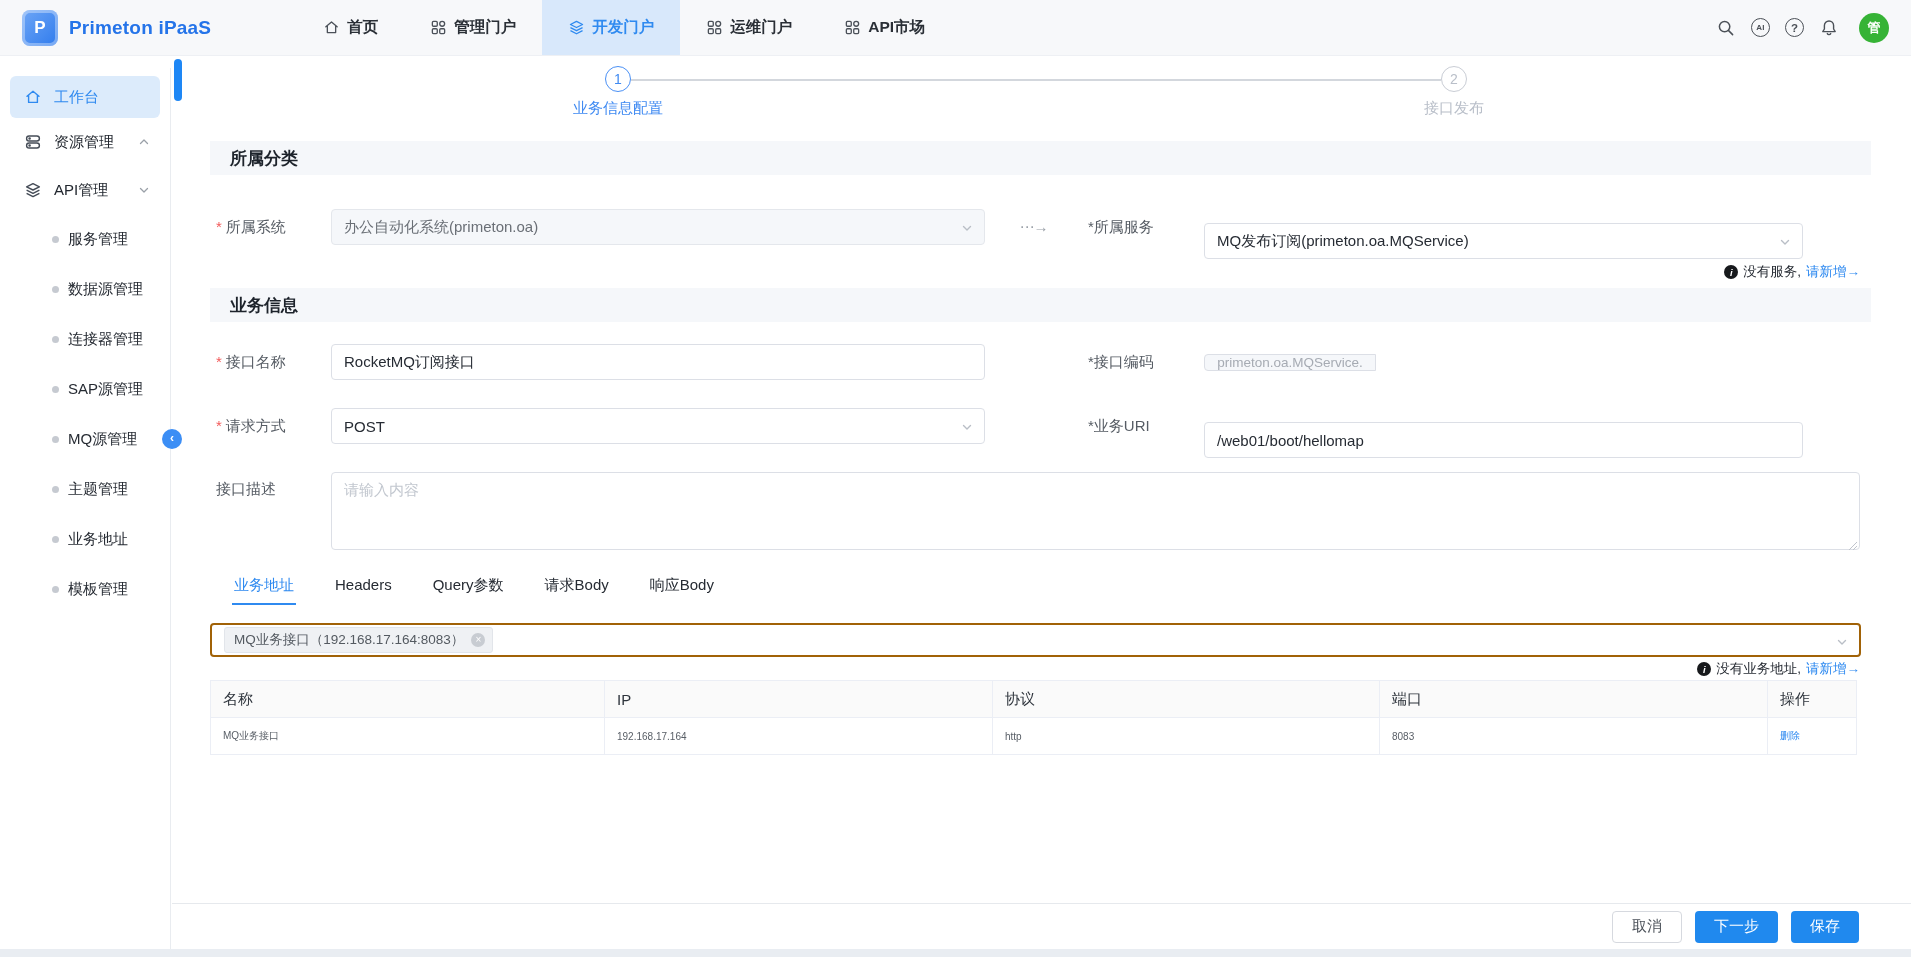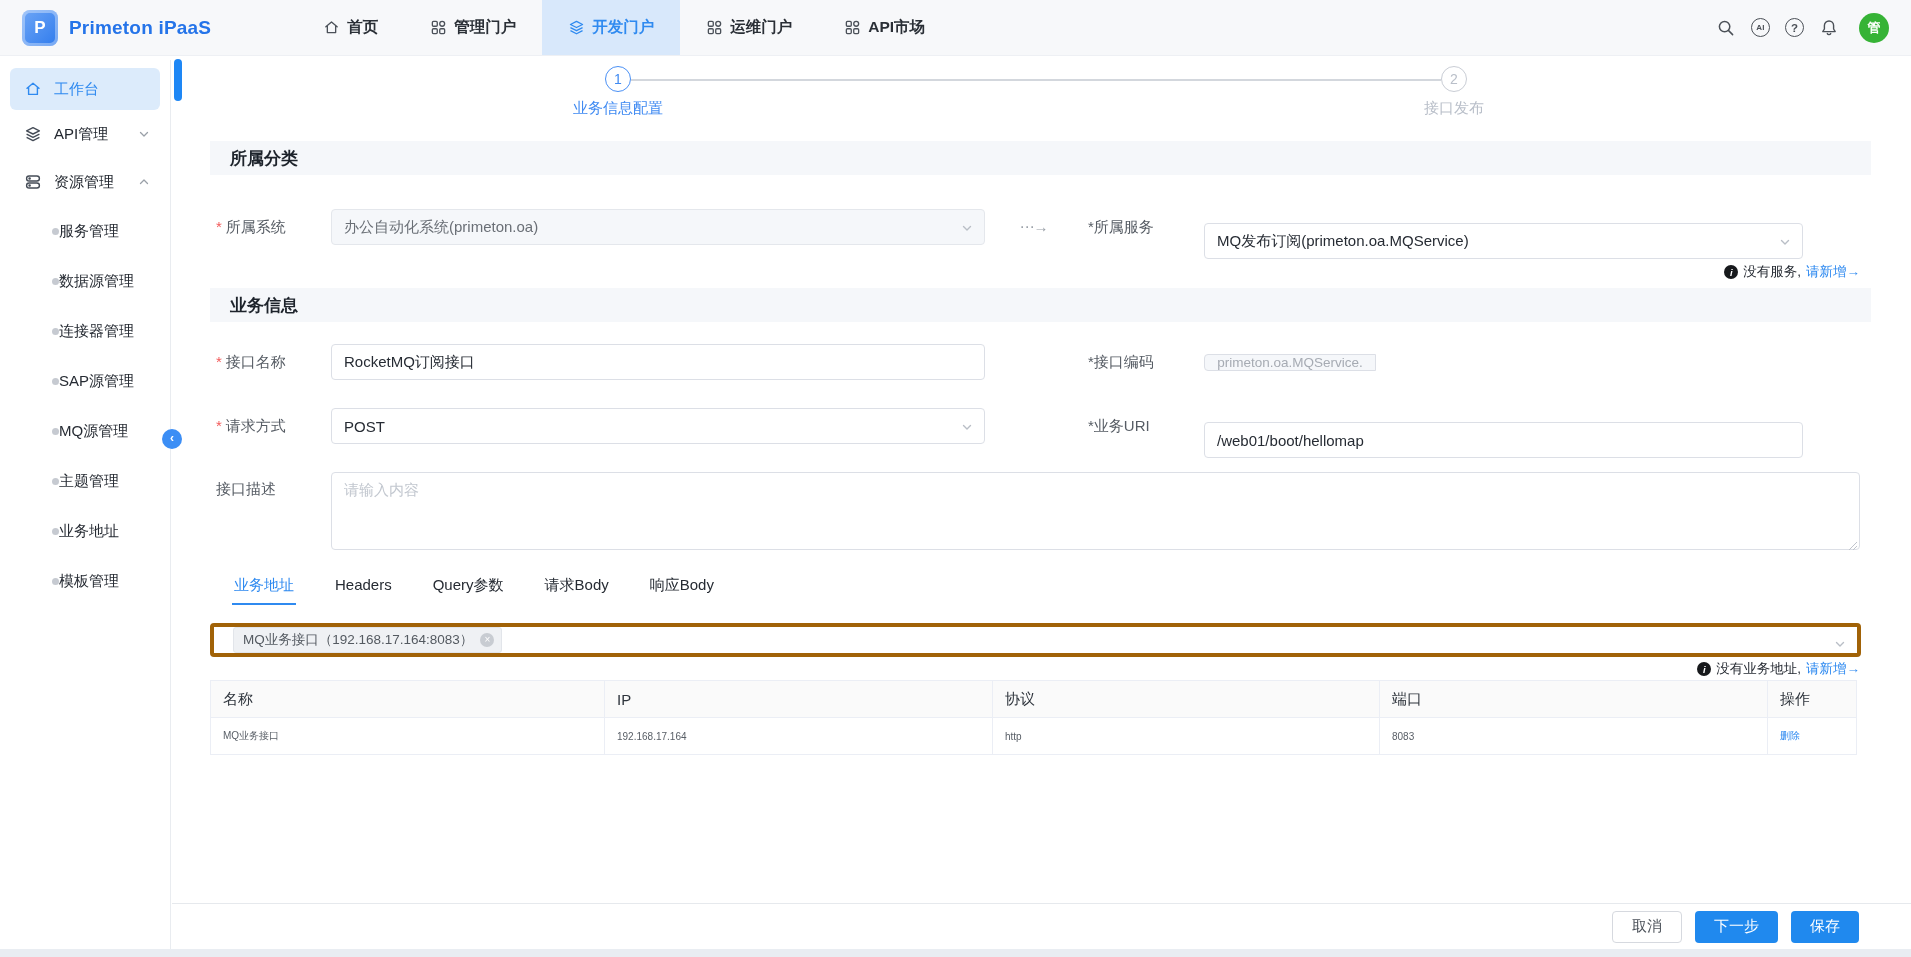--- a/index.html
+++ b/index.html
@@ -22,27 +22,27 @@
   .nav-item.active svg{color:var(--link);}
   .nav-actions{margin-left:auto; display:flex; align-items:center; gap:15px; padding-right:22px;}
   .act-icon{width:20px; height:20px; color:#4b5057; cursor:pointer; display:grid; place-items:center;}
   .act-icon svg{width:20px; height:20px;}
   .round-glyph{width:19px; height:19px; border:1.6px solid #4b5057; border-radius:50%; color:#4b5057; display:grid; place-items:center; cursor:pointer;}
   .ai-badge{font-size:8px; font-weight:bold; letter-spacing:.3px;}
   .help-badge{font-size:11.5px; font-weight:bold;}
   .avatar{width:30px; height:30px; border-radius:50%; background:var(--avatar-green); color:#fff; font-size:13px; font-weight:bold; display:grid; place-items:center; margin-left:5px; cursor:pointer;}
 
   
-  .sidebar{position:absolute; top:60px; left:0; bottom:0; width:171px; background:#fff; border-right:1px solid #e9ecf0; z-index:3;}
+  .sidebar{position:absolute; top:68px; left:0; bottom:0; width:171px; background:#fff; border-right:1px solid #e9ecf0; z-index:3;}
   .side-active{margin:8px 10px 0 10px; height:42px; border-radius:6px; background:var(--sidebar-active-bg); color:var(--link); display:flex; align-items:center; gap:12px; padding-left:14px; font-size:15px; cursor:pointer;}
   .side-active svg{width:18px; height:18px;}
   .side-parent{height:48px; display:flex; align-items:center; gap:12px; padding:0 20px 0 24px; font-size:15px; color:#21262e; cursor:pointer;}
   .side-parent svg.mi{width:18px; height:18px; color:#454c57;}
   .side-parent .chev{margin-left:auto; width:12px; height:12px; color:#9aa0a8;}
-  .side-child{height:50px; display:flex; align-items:center; padding-left:52px; font-size:15px; color:#262b33; cursor:pointer;}
+  .side-child{height:50px; display:flex; align-items:center; gap:9px; padding-left:52px; font-size:15px; color:#262b33; cursor:pointer;}
   .side-child .dot{width:7px; height:7px; border-radius:50%; background:#c6cad1; flex:none;}
   .collapse-btn{position:absolute; left:162px; top:429px; width:20px; height:20px; border-radius:50%; background:#3c8ef5; color:#fff; font-size:12px; line-height:18px; text-align:center; z-index:6; cursor:pointer; font-weight:bold;}
 
   
   .content{position:absolute; top:56px; left:172px; right:0; bottom:0; background:#fff; overflow:hidden;}
   .accent-bar{position:absolute; left:2px; top:3px; width:8px; height:42px; border-radius:4px; background:#1e87f5;}
 
   
   .stepper{position:relative; height:62px; margin-top:6px;}
   .step-line{position:absolute; left:459px; top:17px; width:810px; height:2px; background:#d3d7dd;}
@@ -81,21 +81,21 @@
   .hint{margin:4px 0 0 38px; width:1650px; display:flex; justify-content:flex-end; align-items:center; gap:5px; font-size:13.5px; color:#262b33;}
   .info-icon{width:14px; height:14px; border-radius:50%; background:#17191c; color:#fff; font-size:9.5px; font-weight:bold; display:grid; place-items:center; font-style:italic;}
   .hint-link{color:var(--link); cursor:pointer; text-decoration:none;}
 
   
   .tabs{display:flex; gap:37px; margin:22px 40px 0 38px; padding-left:22px; height:34px;}
   .tab{font-size:15px; color:#262b33; padding:0 2px; height:29px; cursor:pointer;}
   .tab.active{color:var(--link); border-bottom:2px solid var(--link);}
 
   
-  .tag-select{margin:13px 0 0 38px; width:1651px; height:34px; border:4px solid #a16207; border-radius:4px; display:flex; align-items:center; padding:0 30px 0 19px; position:relative; cursor:pointer;}
+  .tag-select{margin:13px 0 0 38px; width:1651px; height:34px; border:2px solid #a16207; border-radius:4px; display:flex; align-items:center; padding:0 30px 0 12px; position:relative; cursor:pointer;}
   .tag{height:26px; background:#eff1f4; border:1px solid #e2e5ea; border-radius:3px; display:flex; align-items:center; gap:7px; padding:0 7px 0 9px; font-size:13.5px; color:#545a61;}
   .tag-close{width:14px; height:14px; border-radius:50%; background:#c8ccd2; color:#fff; font-size:10px; line-height:13px; text-align:center; cursor:pointer;}
   .tag-select .sel-chev{position:absolute; right:10px; top:10px; width:14px; height:14px; color:#b9bec6;}
 
   
   .addr-table{margin:2px 0 0 38px; border-collapse:collapse; table-layout:fixed;}
   .addr-table th,.addr-table td{border:1px solid #ebeef5; height:37px; padding:0 12px; text-align:left; vertical-align:middle;}
   .addr-table th{background:#fafafa; font-size:15px; font-weight:500; color:#2e343c;}
   .addr-table td{font-size:10px; color:#585e66;}
   .del-link{color:var(--link); cursor:pointer;}
@@ -187,46 +187,46 @@
       <div class="avatar">管</div>
     </div>
   </header>
 
   <aside class="sidebar">
     <div class="side-active">
       <svg viewBox="0 0 18 18">
           <path d="M3 8.2 L9 3.2 L15 8.2 M4.6 7 V14.4 H13.4 V7" fill="none" stroke="currentColor" stroke-width="1.4" stroke-linejoin="round" stroke-linecap="round"></path>
         </svg>
       <span>工作台</span>
-    </div>
-    <div class="side-parent">
-      <svg class="mi" viewBox="0 0 18 18">
-          <g fill="none" stroke="currentColor" stroke-width="1.4" stroke-linejoin="round">
-            <path d="M9 2.6 L15.4 5.8 L9 9 L2.6 5.8 Z"></path>
-            <path d="M2.6 9.2 L9 12.4 L15.4 9.2"></path>
-            <path d="M2.6 12.4 L9 15.6 L15.4 12.4"></path>
-          </g>
-        </svg>
-      <span>API管理</span>
-      <svg class="chev" viewBox="0 0 12 12">
-          <polyline points="2.5,4.5 6,8 9.5,4.5" fill="none" stroke="currentColor" stroke-width="1.3" stroke-linecap="round" stroke-linejoin="round"></polyline>
-        </svg>
     </div>
     <div class="side-parent">
       <svg class="mi" viewBox="0 0 18 18">
           <g fill="none" stroke="currentColor" stroke-width="1.4">
             <rect x="2.6" y="3" width="12.8" height="5" rx="2.5"></rect>
             <rect x="2.6" y="10" width="12.8" height="5" rx="2.5"></rect>
             <circle cx="5.6" cy="5.5" r="0.6"></circle>
             <circle cx="5.6" cy="12.5" r="0.6"></circle>
           </g>
         </svg>
       <span>资源管理</span>
       <svg class="chev" viewBox="0 0 12 12">
           <polyline points="2.5,7.5 6,4 9.5,7.5" fill="none" stroke="currentColor" stroke-width="1.3" stroke-linecap="round" stroke-linejoin="round"></polyline>
+        </svg>
+    </div>
+    <div class="side-parent">
+      <svg class="mi" viewBox="0 0 18 18">
+          <g fill="none" stroke="currentColor" stroke-width="1.4" stroke-linejoin="round">
+            <path d="M9 2.6 L15.4 5.8 L9 9 L2.6 5.8 Z"></path>
+            <path d="M2.6 9.2 L9 12.4 L15.4 9.2"></path>
+            <path d="M2.6 12.4 L9 15.6 L15.4 12.4"></path>
+          </g>
+        </svg>
+      <span>API管理</span>
+      <svg class="chev" viewBox="0 0 12 12">
+          <polyline points="2.5,4.5 6,8 9.5,4.5" fill="none" stroke="currentColor" stroke-width="1.3" stroke-linecap="round" stroke-linejoin="round"></polyline>
         </svg>
     </div>
     <div class="side-child">
         <span class="dot"></span>
         <span>服务管理</span>
       </div>
     <div class="side-child">
         <span class="dot"></span>
         <span>数据源管理</span>
       </div>

